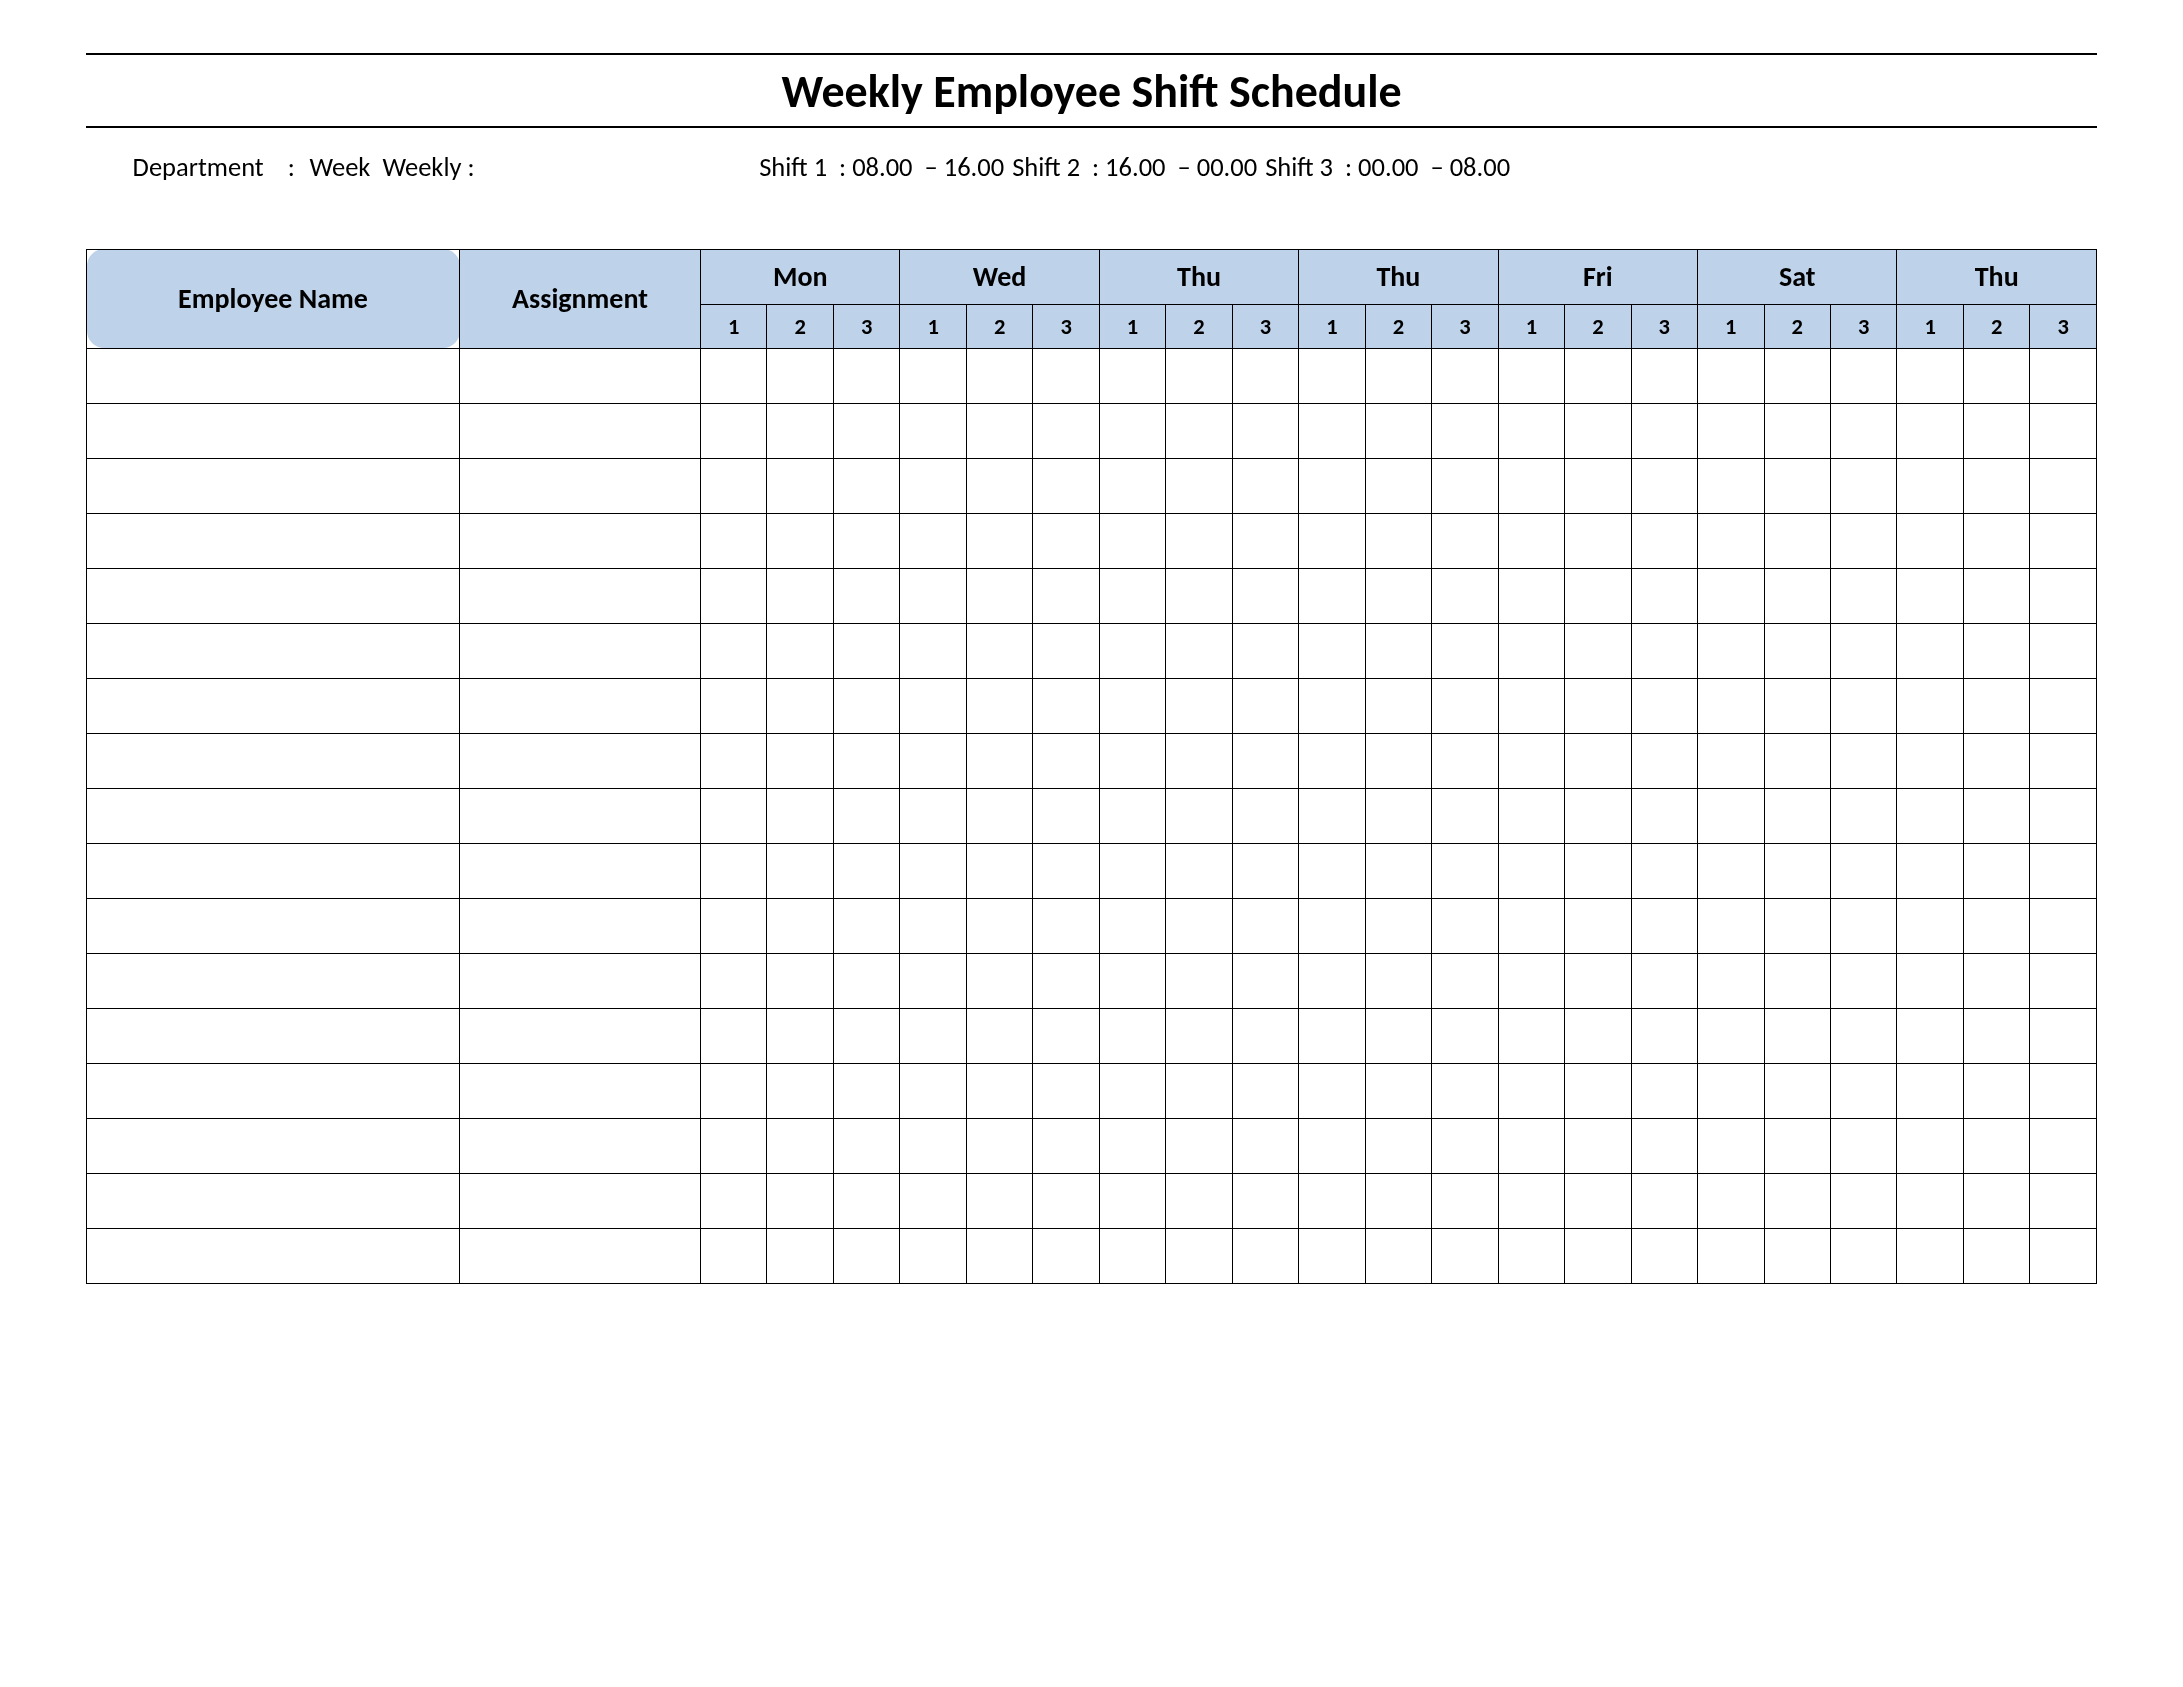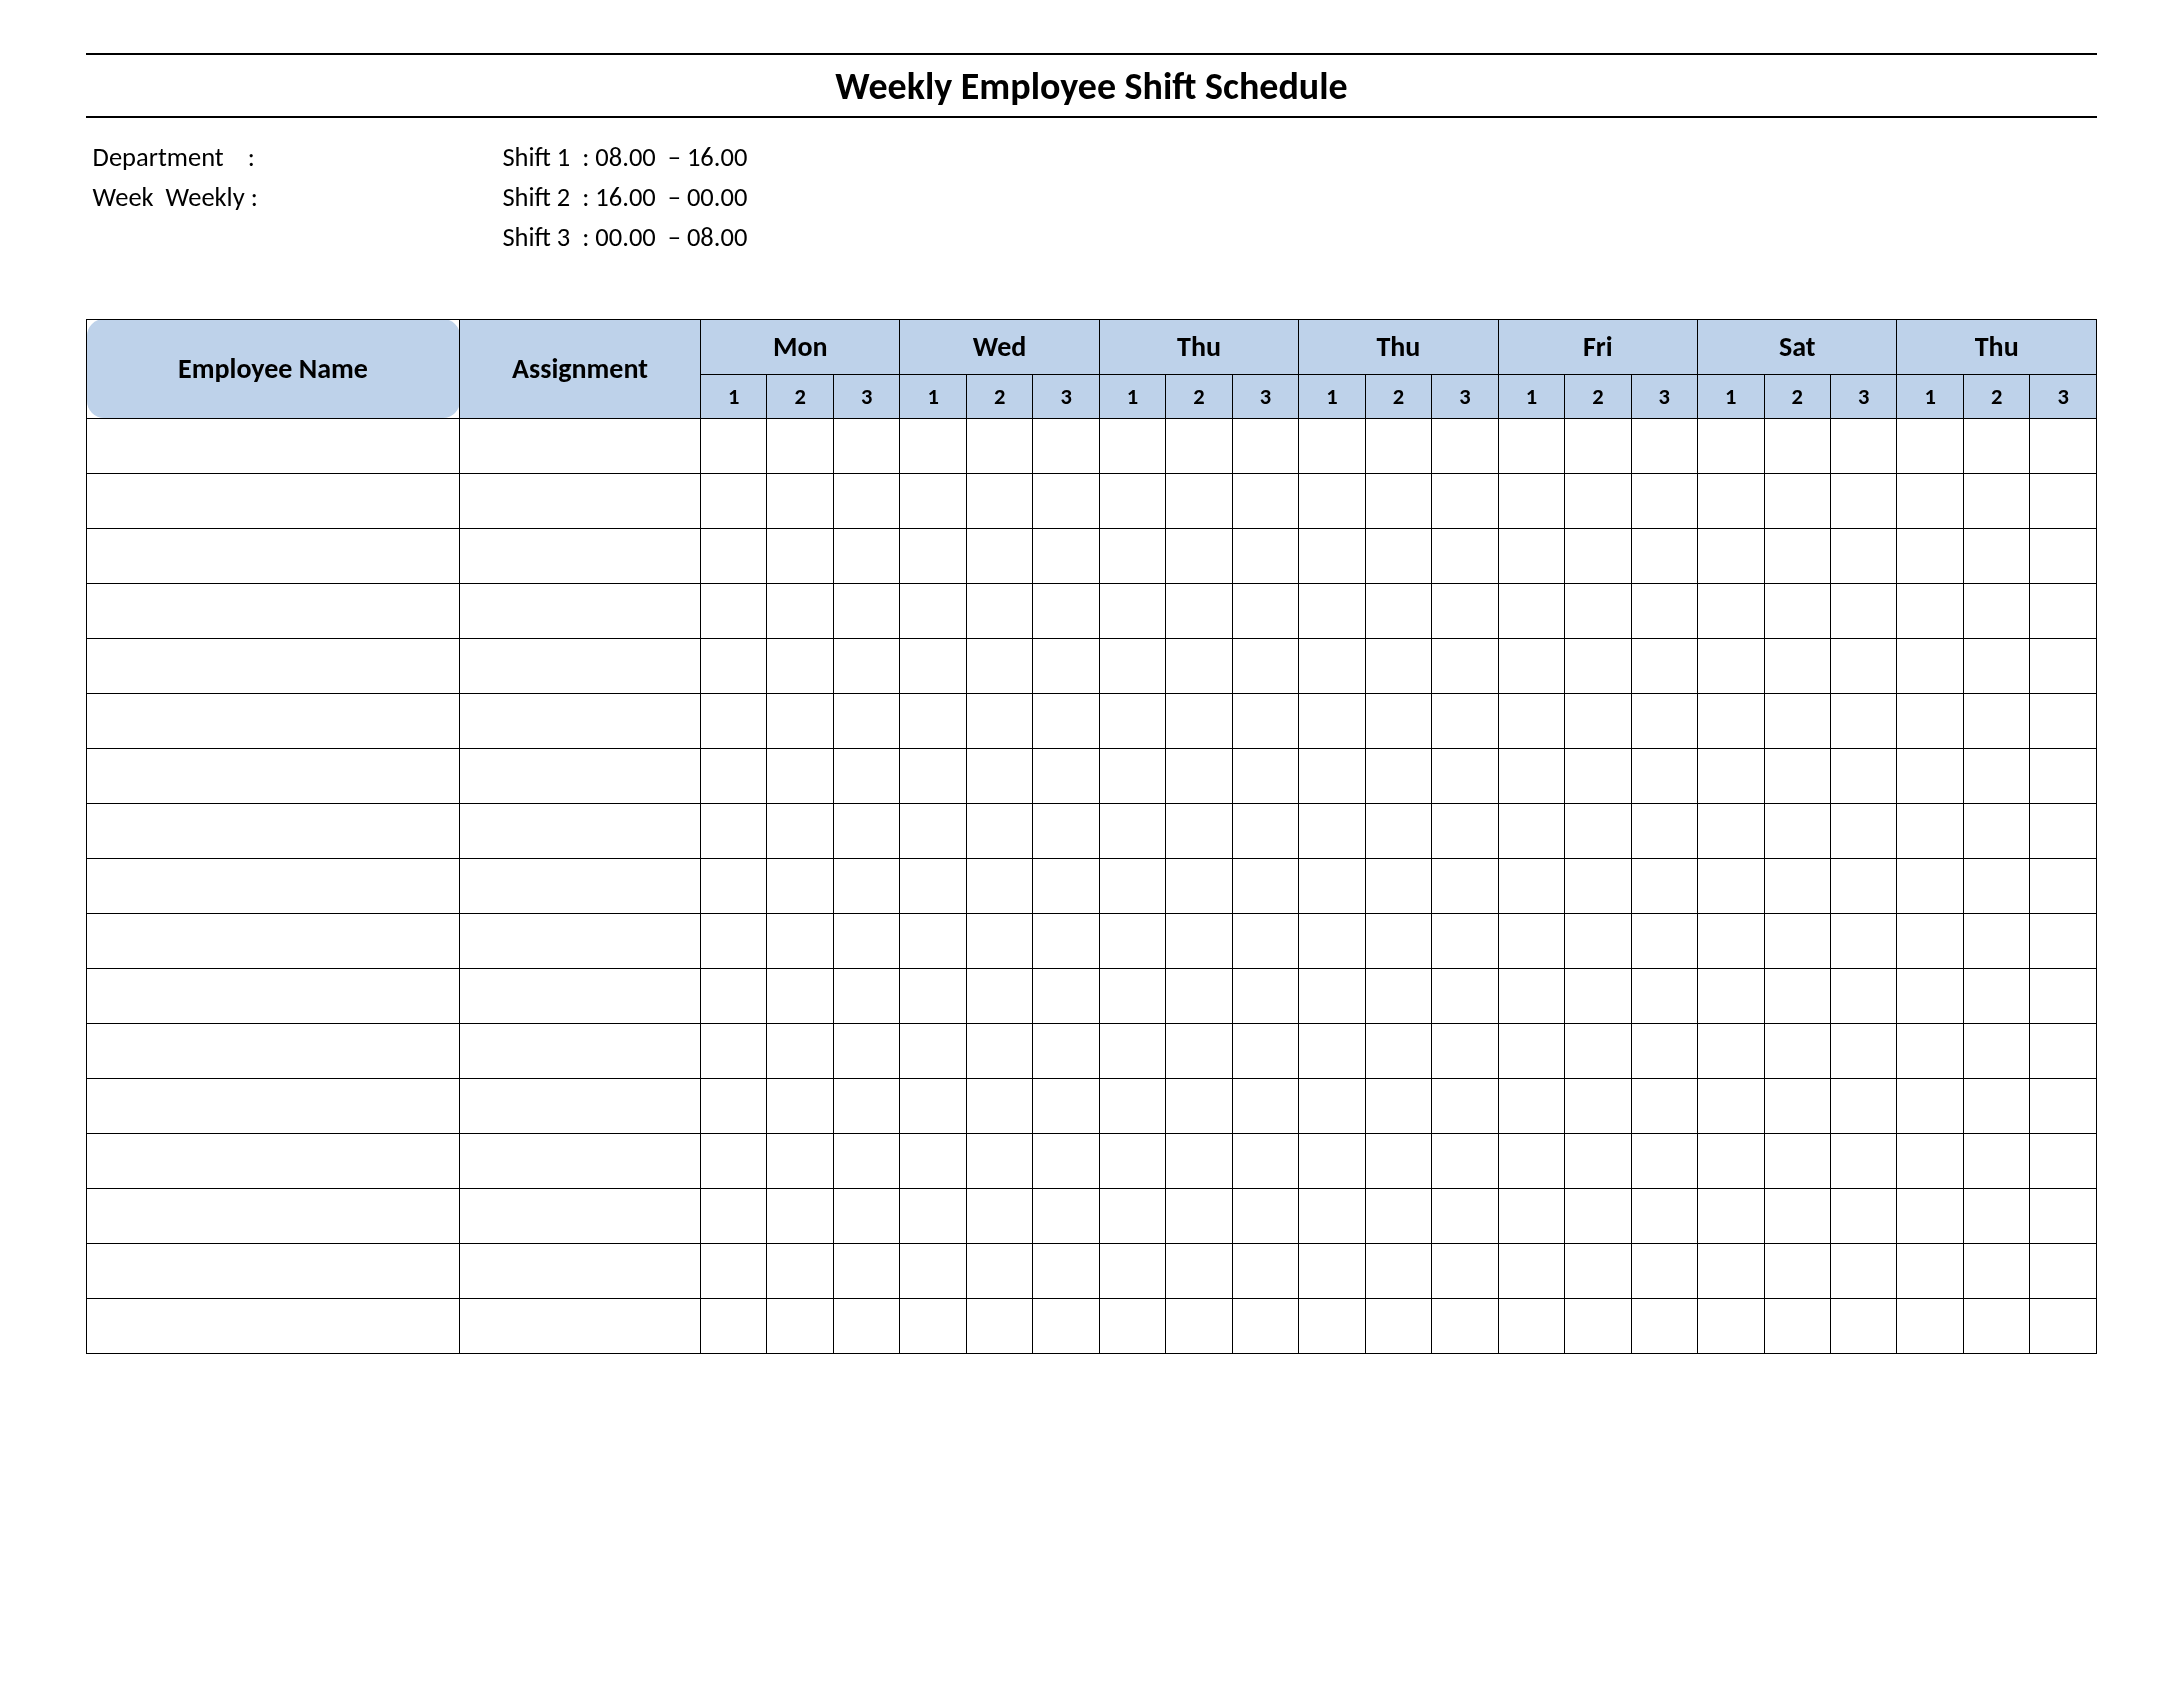--- a/index.html
+++ b/index.html
@@ -12,36 +12,36 @@
     height: 1687px;
     box-sizing: border-box;
   }
   .page {
     padding: 53px 86px 53px 86px;
     box-sizing: border-box;
     width: 100%;
     height: 100%;
   }
   .title {
-    font-size: 38px;
+    font-size: 46px;
     font-weight: 700;
     text-align: center;
     border-top: 2px solid #000;
     border-bottom: 2px solid #000;
     padding: 8px 0 6.6px 0;
     margin-bottom: 23px;
   }
   .meta {
     display: flex;
     gap: 238px;
     font-size: 26.5px;
     margin-bottom: 66px;
     padding-left: 6.6px;
   }
-  .meta-col { display: flex; flex-direction: column; gap: 8px; }
+  .meta-col { display: flex; flex-direction: row; gap: 8px; margin-left: 40px; }
   .meta-row { display: flex; gap: 6.6px; white-space: pre; }
   table.schedule {
     border-collapse: collapse;
     width: 100%;
     table-layout: fixed;
   }
   table.schedule th, table.schedule td {
     border: 1.3px solid #000;
     text-align: center;
     vertical-align: middle;

